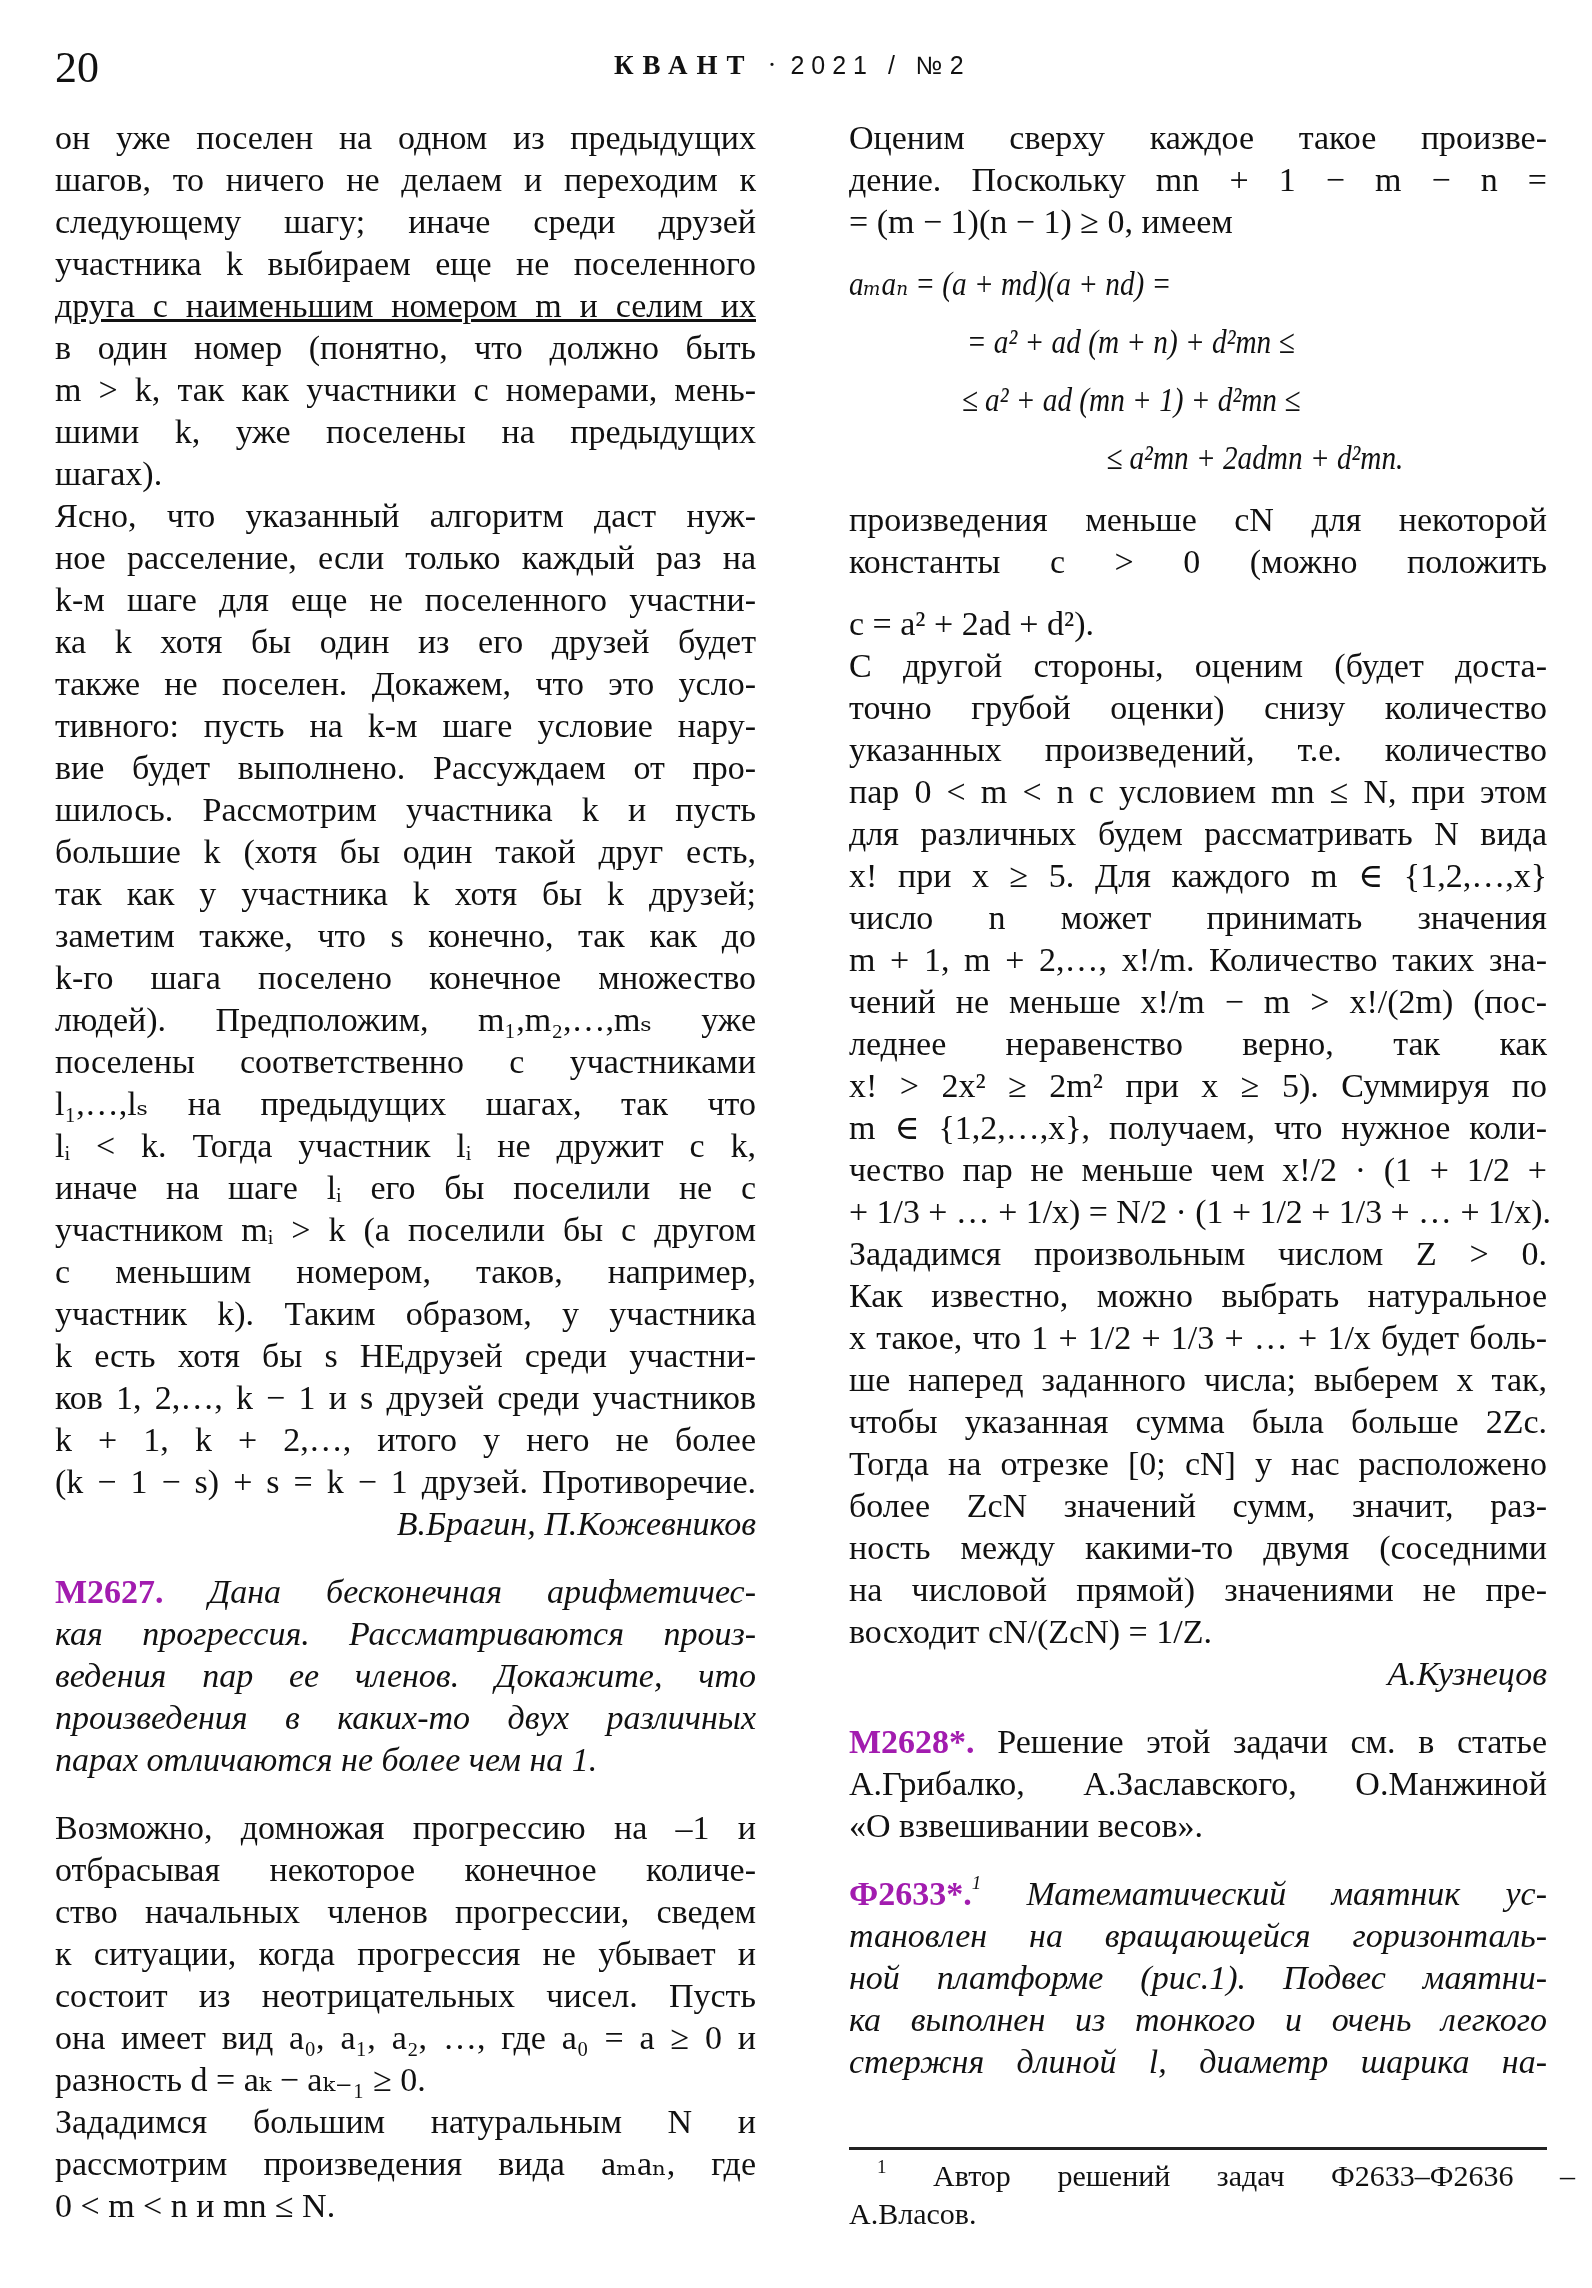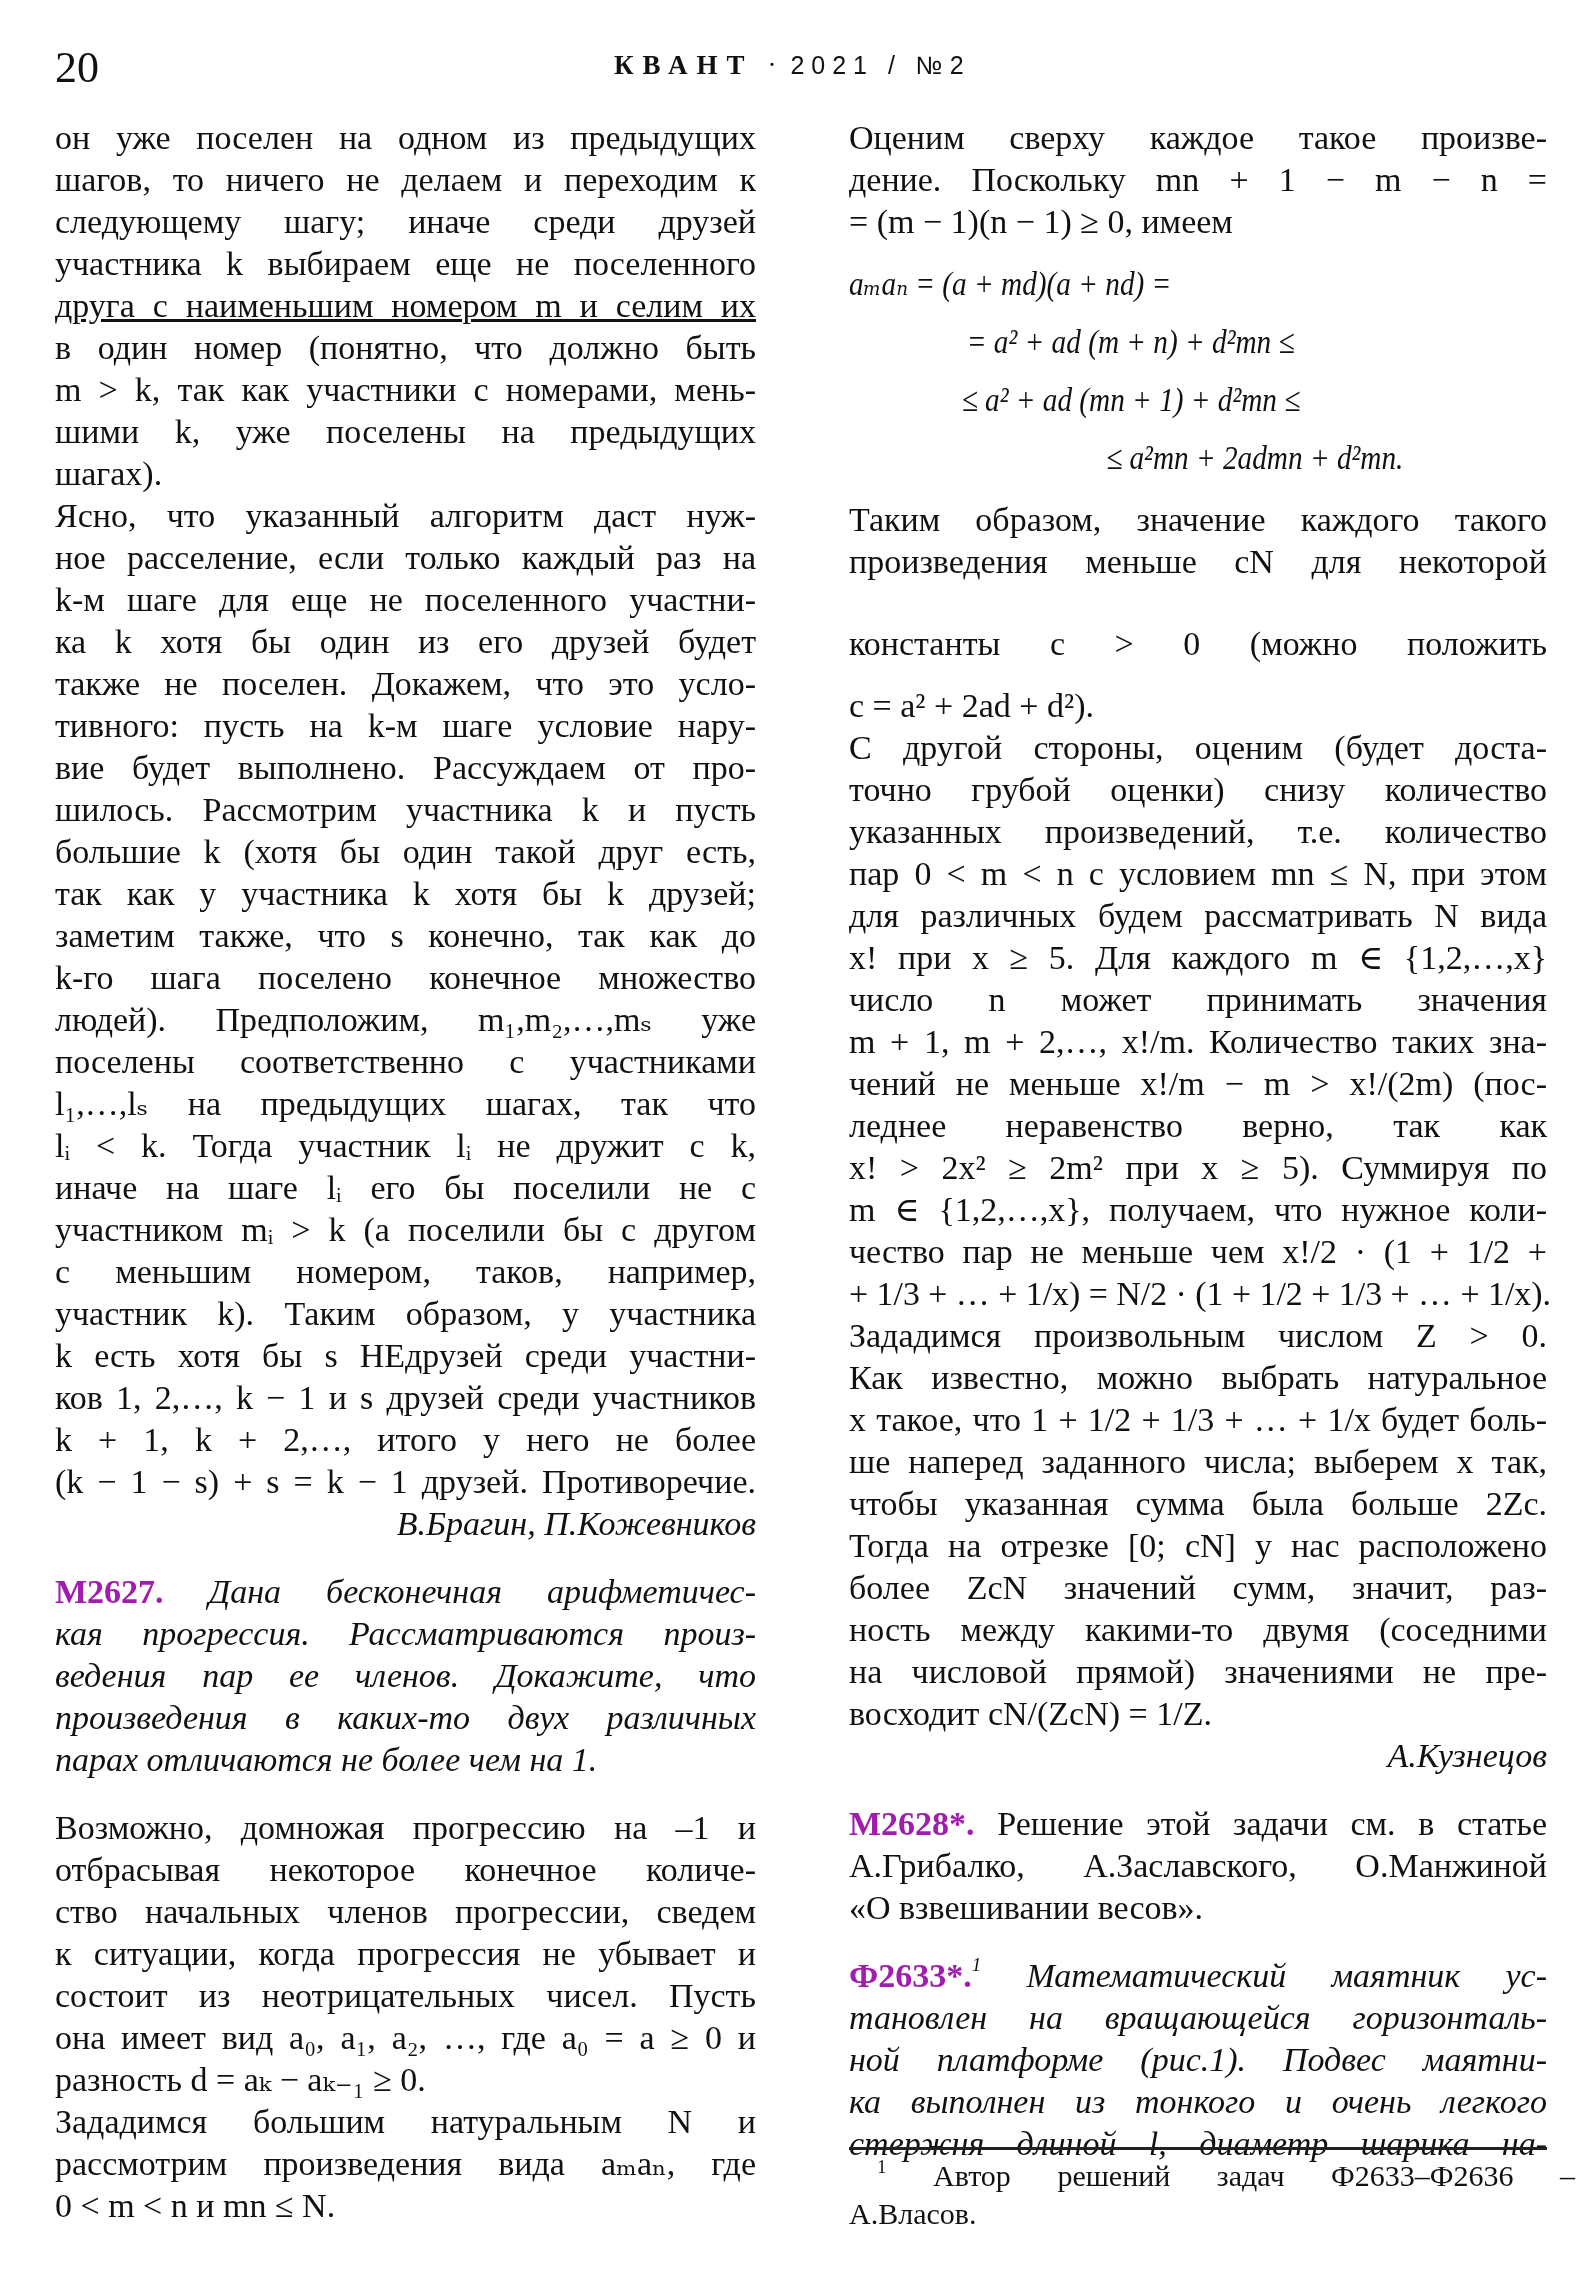--- a/index.html
+++ b/index.html
@@ -107,23 +107,22 @@
     </div>
   <div class="gap-s"></div>
   <div id="r-eq">
       <div class="eq i1" style="transform-origin: left center; transform: scaleX(0.86);">aₘaₙ = (a + md)(a + nd) =</div>
       <div class="eq i2" style="transform-origin: left center; transform: scaleX(0.86);">= a² + ad (m + n) + d²mn ≤</div>
       <div class="eq i3" style="transform-origin: left center; transform: scaleX(0.86);">≤ a² + ad (mn + 1) + d²mn ≤</div>
       <div class="eq i4" style="transform-origin: left center; transform: scaleX(0.86);">≤ a²mn + 2admn + d²mn.</div>
     </div>
   <div class="gap-s"></div>
   <div id="r-body">
-      <div class="ln" style="width: 698px;">Таким образом, значение каждого такого</div>
       <div class="ln" style="width: 698px;">произведения меньше cN для некоторой</div>
-      <div class="ln" style="width: 698px; margin-top: 40px;">константы  c &gt; 0  (можно  положить</div>
+      <div class="ln" style="width: 698px;">константы  c &gt; 0  (можно  положить</div>
       <div class="ln last" style="width: 698px; margin-top: 20px;">c = a² + 2ad + d²).</div>
       <div class="ln" style="width: 698px;">С другой стороны, оценим (будет доста-</div>
       <div class="ln" style="width: 698px;">точно грубой оценки) снизу количество</div>
       <div class="ln" style="width: 698px;">указанных произведений, т.е. количество</div>
       <div class="ln" style="width: 698px;">пар 0 &lt; m &lt; n с условием mn ≤ N, при этом</div>
       <div class="ln" style="width: 698px;">для различных будем рассматривать N вида</div>
       <div class="ln" style="width: 698px;">x! при x ≥ 5. Для каждого m ∈ {1,2,…,x}</div>
       <div class="ln" style="width: 698px;">число n может принимать значения</div>
       <div class="ln" style="width: 698px;">m + 1, m + 2,…, x!/m. Количество таких зна-</div>
       <div class="ln" style="width: 698px;">чений не меньше x!/m − m &gt; x!/(2m) (пос-</div>

